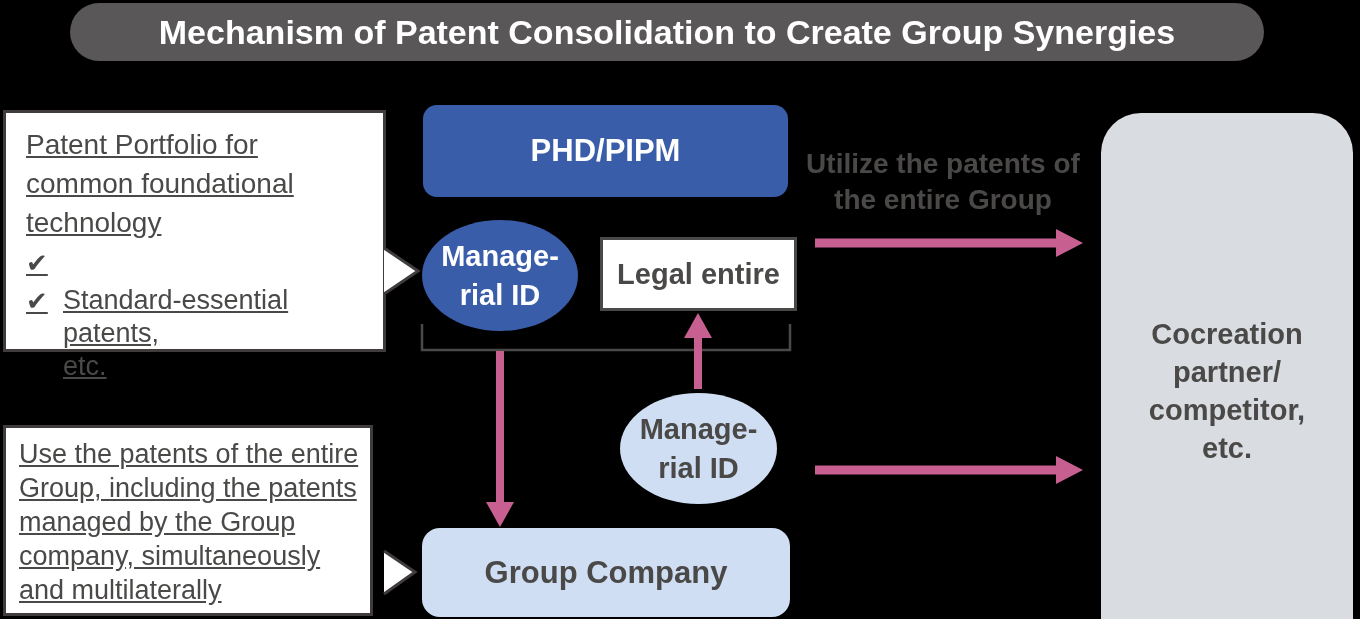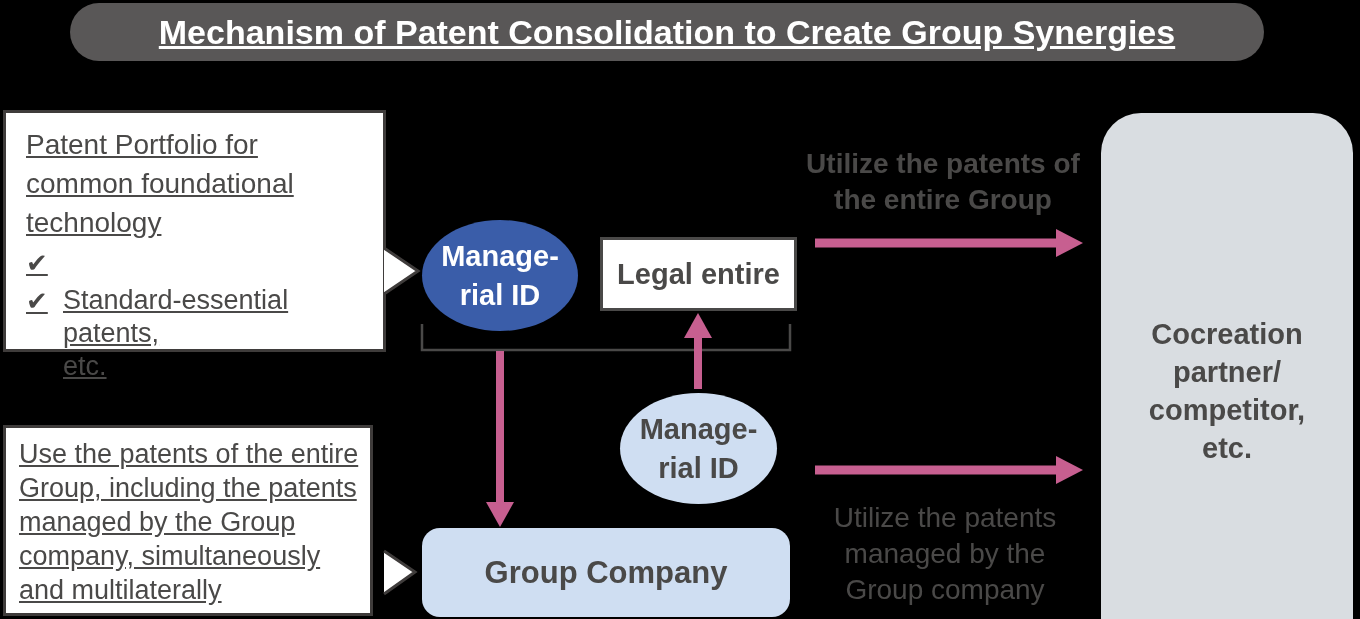--- a/index.html
+++ b/index.html
@@ -17,21 +17,21 @@
   *{margin:0;padding:0;box-sizing:border-box;}
   html,body{background:#000;}
   body{font-family:"Liberation Sans",sans-serif;}
   .stage{position:relative;width:1360px;height:619px;background:var(--bg,#000);overflow:hidden;}
 
   .title-bar{
     position:absolute;left:70px;top:3px;width:1194px;height:58px;
     background:var(--title-bar-bg,#595757);border-radius:29px;
     display:flex;align-items:center;justify-content:center;
   }
-  .title-bar span{color:var(--title-text,#fff);font-size:34px;font-weight:bold;letter-spacing:0px;white-space:nowrap;text-decoration:underline;}
+  .title-bar span{color:var(--title-text,#fff);font-size:34px;font-weight:bold;letter-spacing:0px;white-space:nowrap;}
 
   .callout{
     position:absolute;background:var(--white,#fff);
     border:3px solid var(--border-dark,#3f3c3b);
     color:var(--text-dark,#4a4948);
     text-decoration:underline;
   }
   .callout-top{left:3px;top:110px;width:383px;height:242px;padding:12px 8px 0 20px;}
   .callout-top .intro{font-size:28px;line-height:39px;white-space:pre-line;}
   .bullet{display:flex;align-items:flex-start;margin-top:4px;}
@@ -88,20 +88,23 @@
   </div>
 
   <div class="callout callout-bottom">
     <div class="body-text">Use the patents of the entire
 Group, including the patents
 managed by the Group
 company, simultaneously
 and multilaterally</div>
   </div>
 
+  <div class="node node-phd">
+    <span>PHD/PIPM</span>
+  </div>
 
   <div class="node ellipse node-mid-phd">
     <span>Manage-
 rial ID</span>
   </div>
 
   <div class="node node-legal">
     <span>Legal entire</span>
   </div>
 
@@ -116,23 +119,20 @@
 
   <div class="node node-cocreation">
     <span>Cocreation
 partner/
 competitor,
 etc.</span>
   </div>
 
   <div class="arrow-label arrow-label-top">Utilize the patents of
 the entire Group</div>
-  <div class="arrow-label arrow-label-bottom">Utilize the patents
-managed by the
-Group company</div>
 
   <svg class="overlay" viewBox="0 0 1360 619" xmlns="http://www.w3.org/2000/svg">
 
     <g>
       <polygon points="384,248 418,271 384,294" style="fill:var(--white,#fff)"></polygon>
       <path d="M384,248 L418,271 L384,294" style="fill:none;stroke:var(--border-dark,#3f3c3b);stroke-width:3"></path>
     </g>
     <g>
       <polygon points="384,551 415,572 384,594" style="fill:var(--white,#fff)"></polygon>
       <path d="M384,551 L415,572 L384,594" style="fill:none;stroke:var(--border-dark,#3f3c3b);stroke-width:3"></path>

